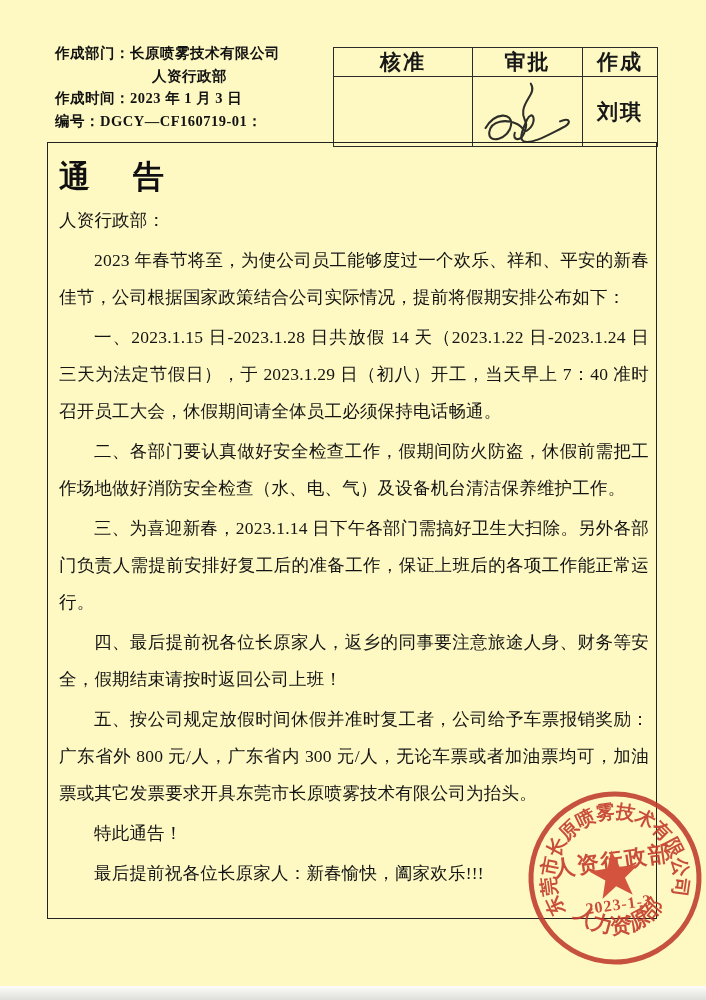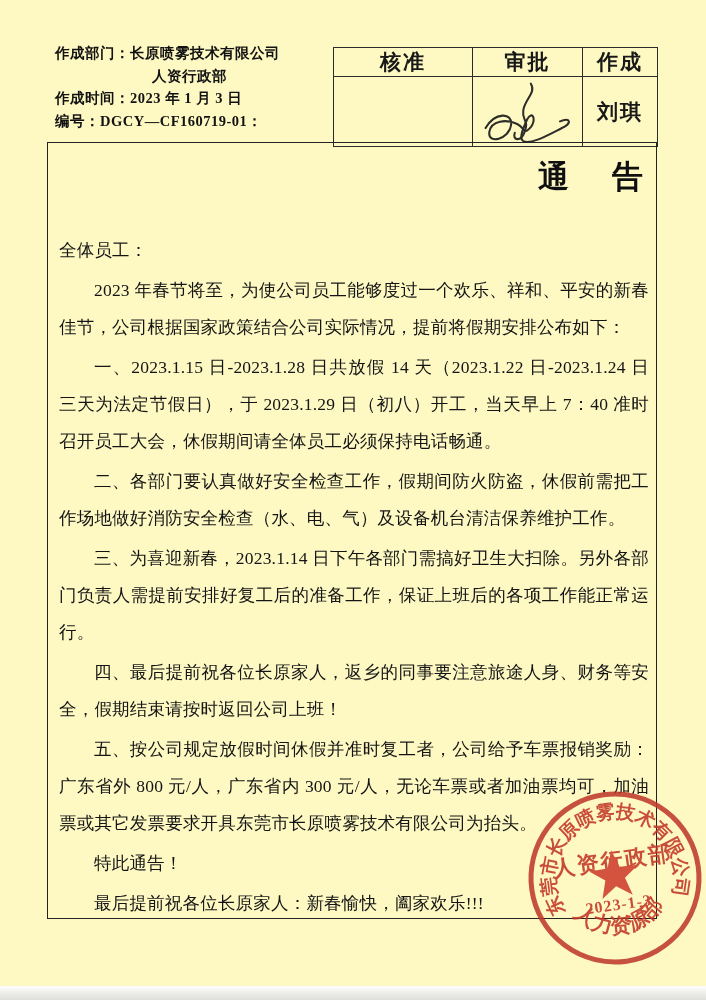--- a/index.html
+++ b/index.html
@@ -41,23 +41,23 @@
   .col-create { width:75px;  }
   .sig-svg { display:block; margin:0 auto; }
   
   .notice-box {
     position:absolute; left:47px; top:142px;
     width:610px; height:777px;
     border:1.7px solid #222222;
     padding:6px 7px 0 11px;
   }
   .notice-title {
-    margin-top:6px; margin-bottom:33px;
+    margin-top:6px; margin-bottom:3px;
     height:44px; line-height:44px;
-    text-align:right;
+    text-align:left;
     font-size:31px; font-weight:bold; letter-spacing:6px;
     color:#101010;
   }
   .notice-body {
     font-size:17.5px; line-height:37px;
     text-align:justify; color:#141414;
     letter-spacing:0.2px;
   }
   .notice-body p { margin:0 0 3px 0; text-indent:2em; }
   .notice-body p.salutation { text-indent:0; }
@@ -99,21 +99,21 @@
         </svg>
       </td>
       <td>刘琪</td>
     </tr>
   </tbody>
     </table>
 
   <div class="notice-box">
     <div class="notice-title">通　告</div>
     <div class="notice-body">
-      <p class="salutation">全体员工：</p>
+      <p class="salutation">人资行政部：</p>
       <p>2023 年春节将至，为使公司员工能够度过一个欢乐、祥和、平安的新春佳节，公司根据国家政策结合公司实际情况，提前将假期安排公布如下：</p>
       <p>一、2023.1.15 日-2023.1.28 日共放假 14 天（2023.1.22 日-2023.1.24 日三天为法定节假日），于 2023.1.29 日（初八）开工，当天早上 7：40 准时召开员工大会，休假期间请全体员工必须保持电话畅通。</p>
       <p>二、各部门要认真做好安全检查工作，假期间防火防盗，休假前需把工作场地做好消防安全检查（水、电、气）及设备机台清洁保养维护工作。</p>
       <p>三、为喜迎新春，2023.1.14 日下午各部门需搞好卫生大扫除。另外各部门负责人需提前安排好复工后的准备工作，保证上班后的各项工作能正常运行。</p>
       <p>四、最后提前祝各位长原家人，返乡的同事要注意旅途人身、财务等安全，假期结束请按时返回公司上班！</p>
       <p>五、按公司规定放假时间休假并准时复工者，公司给予车票报销奖励：广东省外 800 元/人，广东省内 300 元/人，无论车票或者加油票均可，加油票或其它发票要求开具东莞市长原喷雾技术有限公司为抬头。</p>
       <p>特此通告！</p>
       <p>最后提前祝各位长原家人：新春愉快，阖家欢乐!!!</p>
     </div>
   </div>

